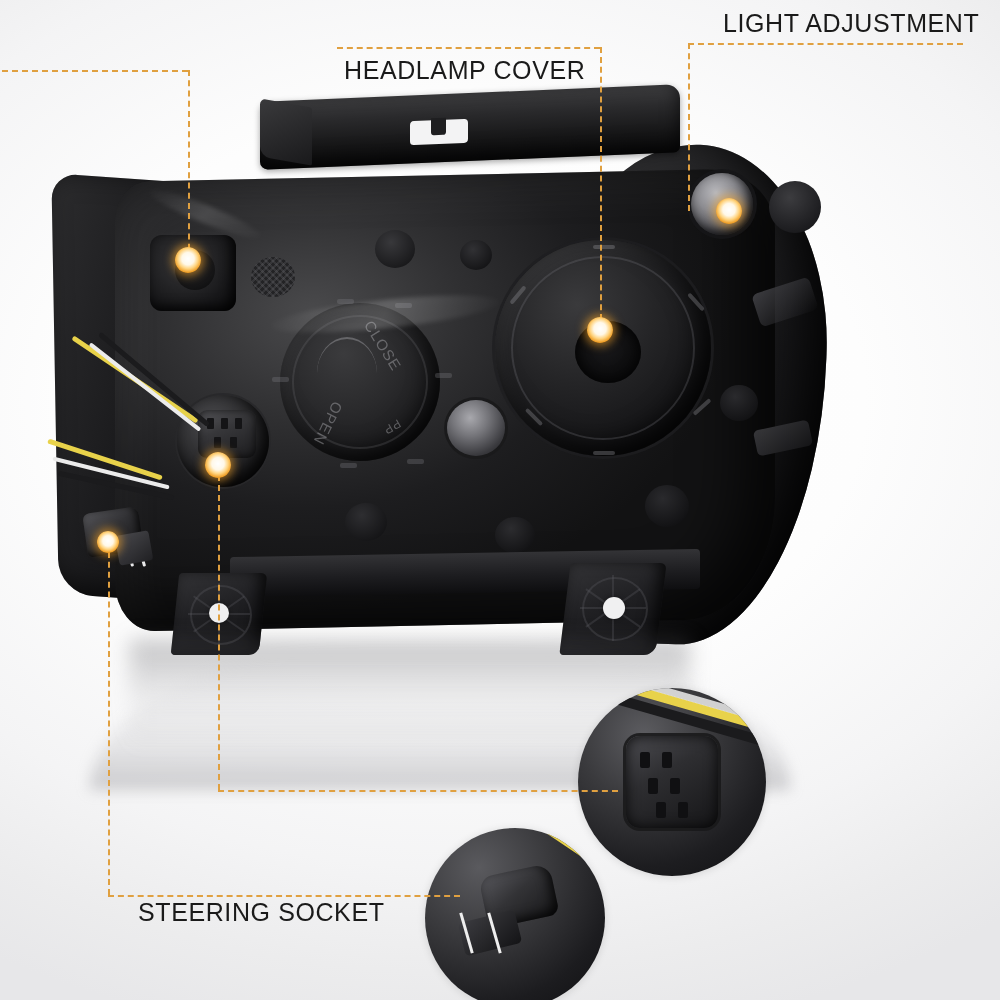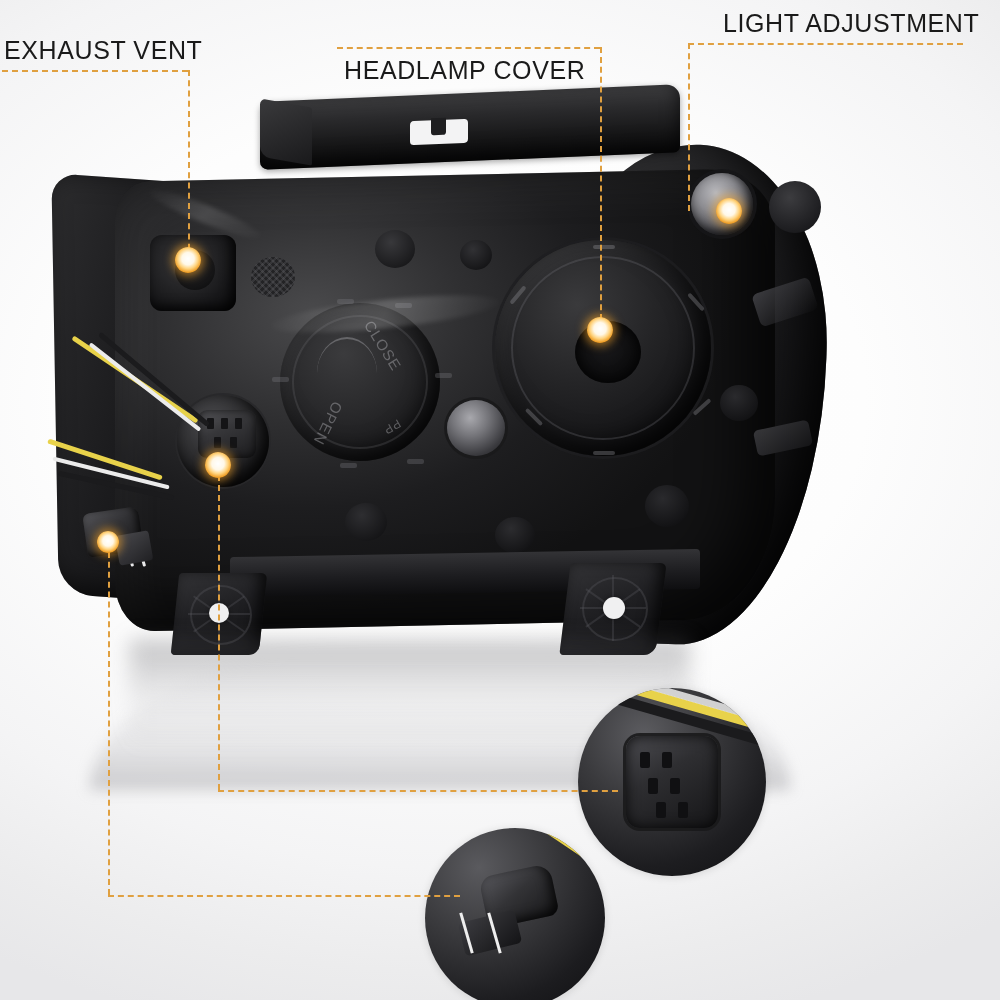--- a/index.html
+++ b/index.html
@@ -499,21 +499,21 @@
     <div class="dash-v" style="left:108px;top:542px; height:353px;"></div>
     <div class="dash-h" style="left:108px;top:895px; width:352px;"></div>
   </div>
 
   <div class="marker" style="left:188px;top:260px;"></div>
   <div class="marker" style="left:600px;top:330px;"></div>
   <div class="marker" style="left:729px;top:211px;"></div>
   <div class="marker" style="left:218px;top:465px;"></div>
   <div class="marker sm" style="left:108px;top:542px;"></div>
 
-  <div class="callout-label" style="left:4px;  top:36px;">EXHAUST VENT</div>
 
   <div class="callout-label" style="left:344px;top:13px;margin-top:43px;">HEADLAMP COVER</div>
 
   <div class="callout-label" style="left:723px;top:9px;">LIGHT ADJUSTMENT</div>
 
 
+  <div class="callout-label" style="left:138px;top:898px;">STEERING SOCKET</div>
 
 </div>
 
 </body></html>

